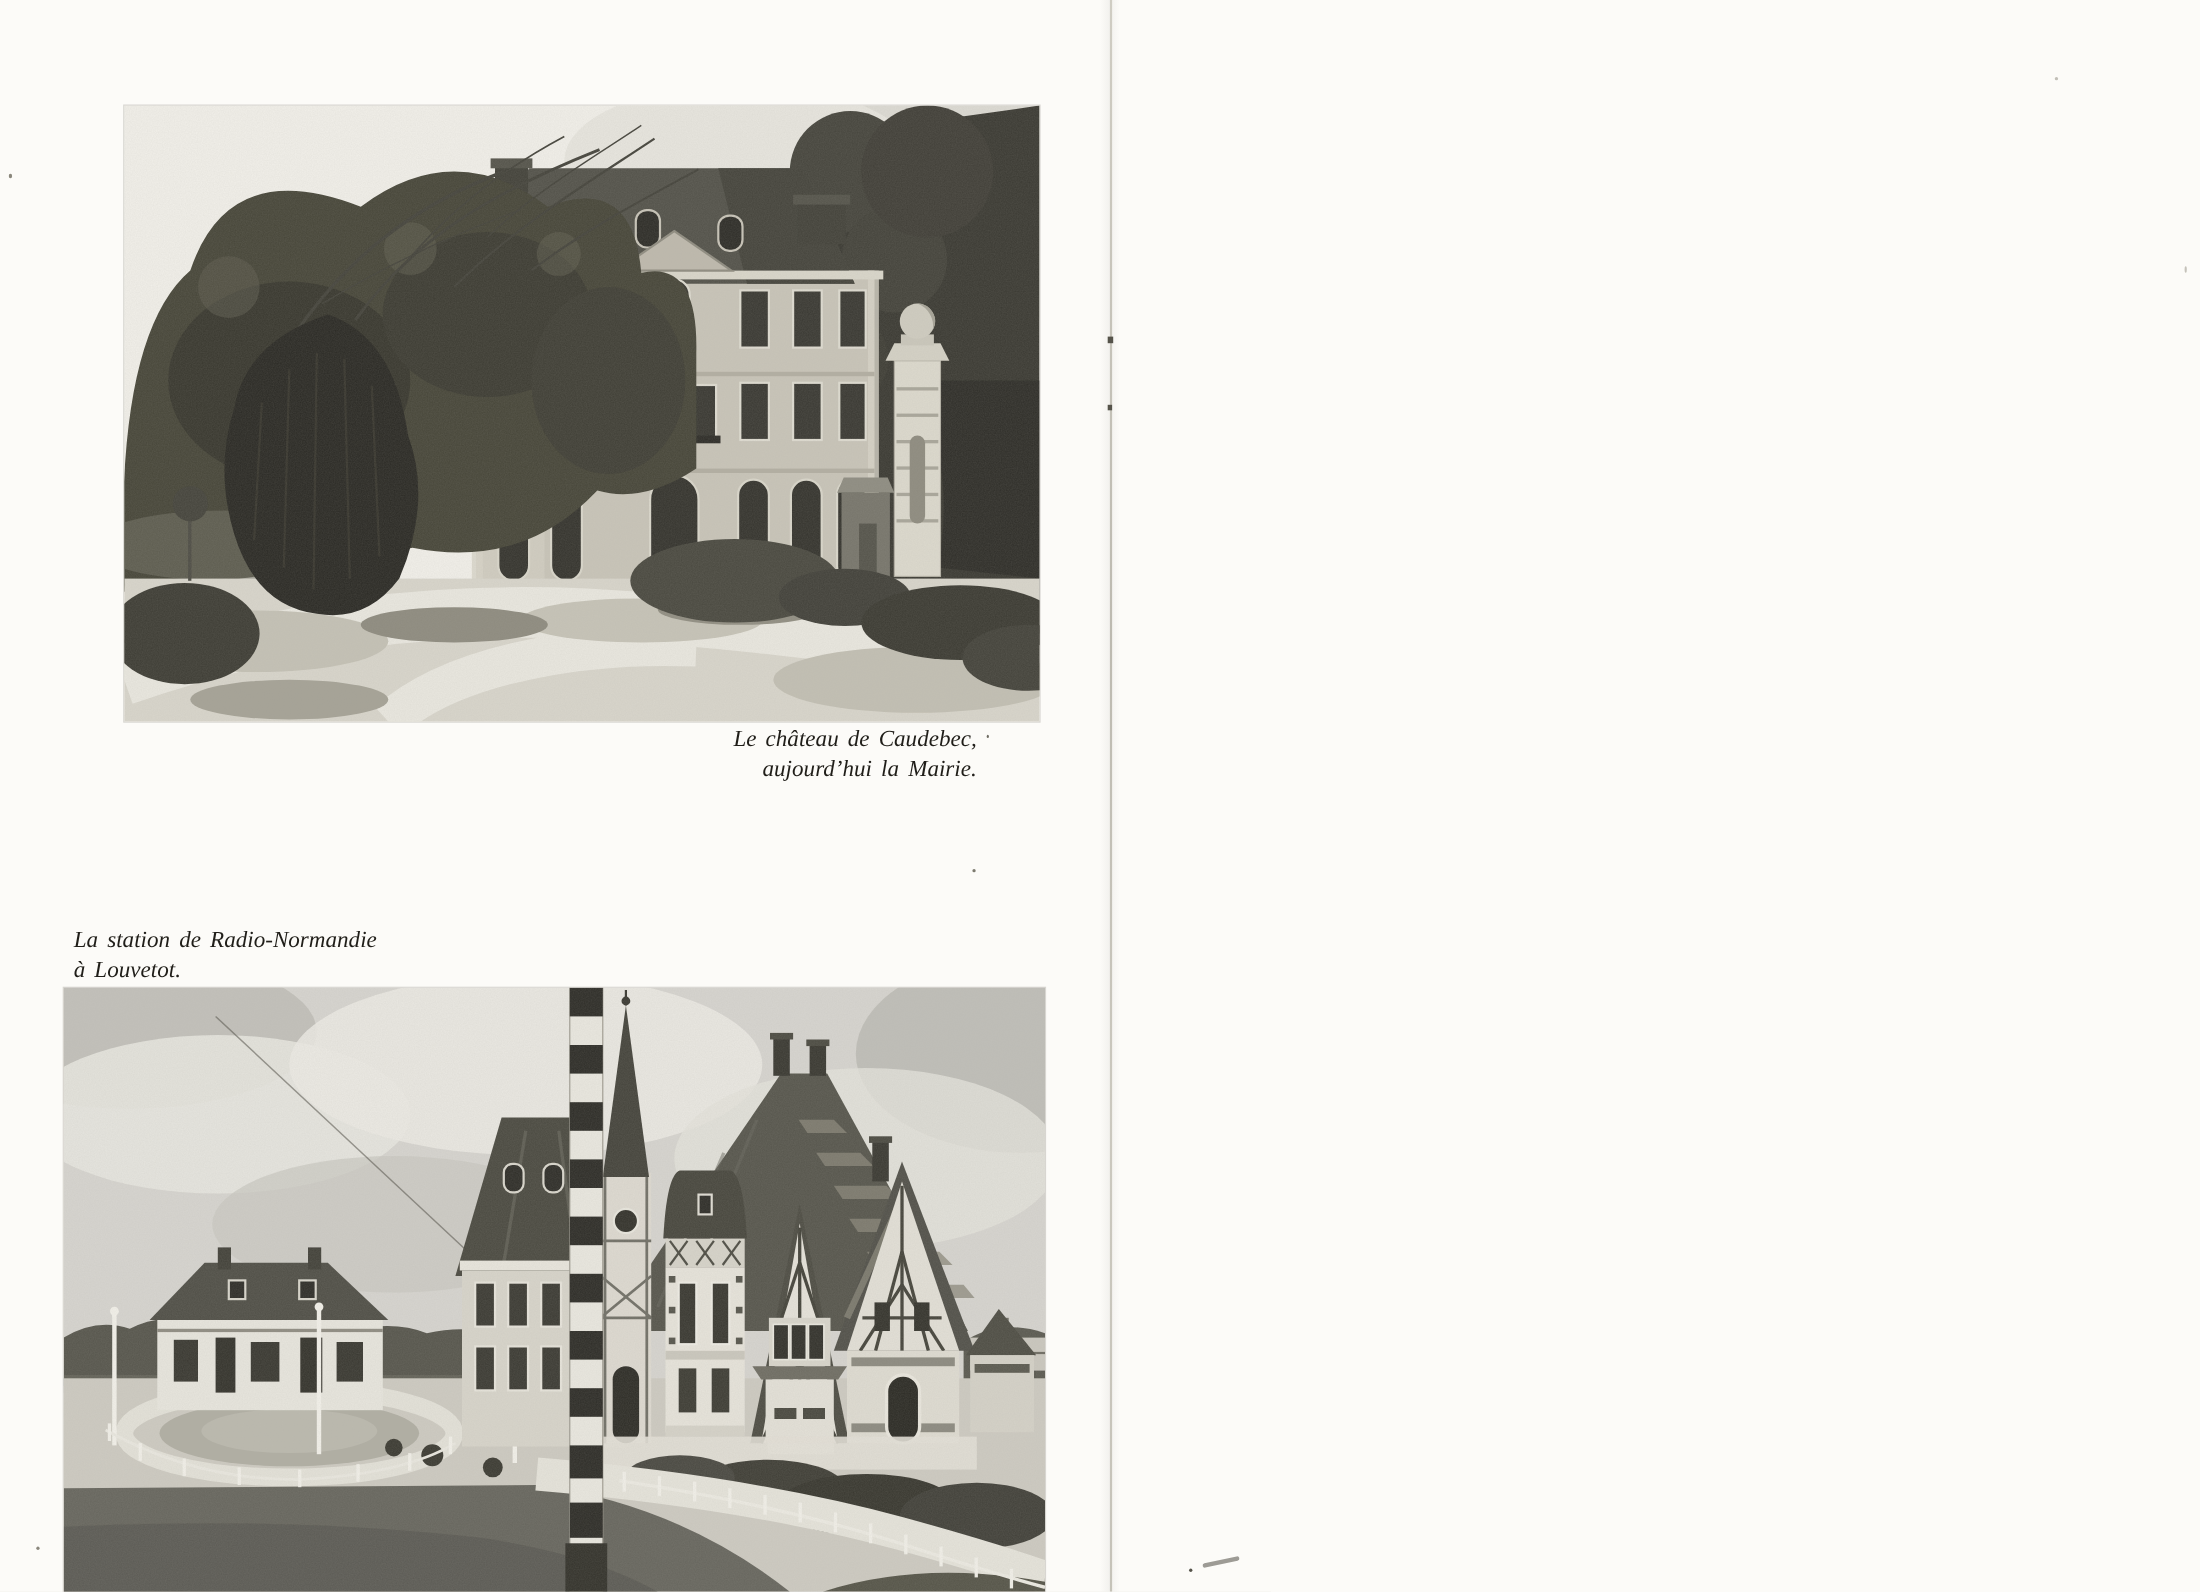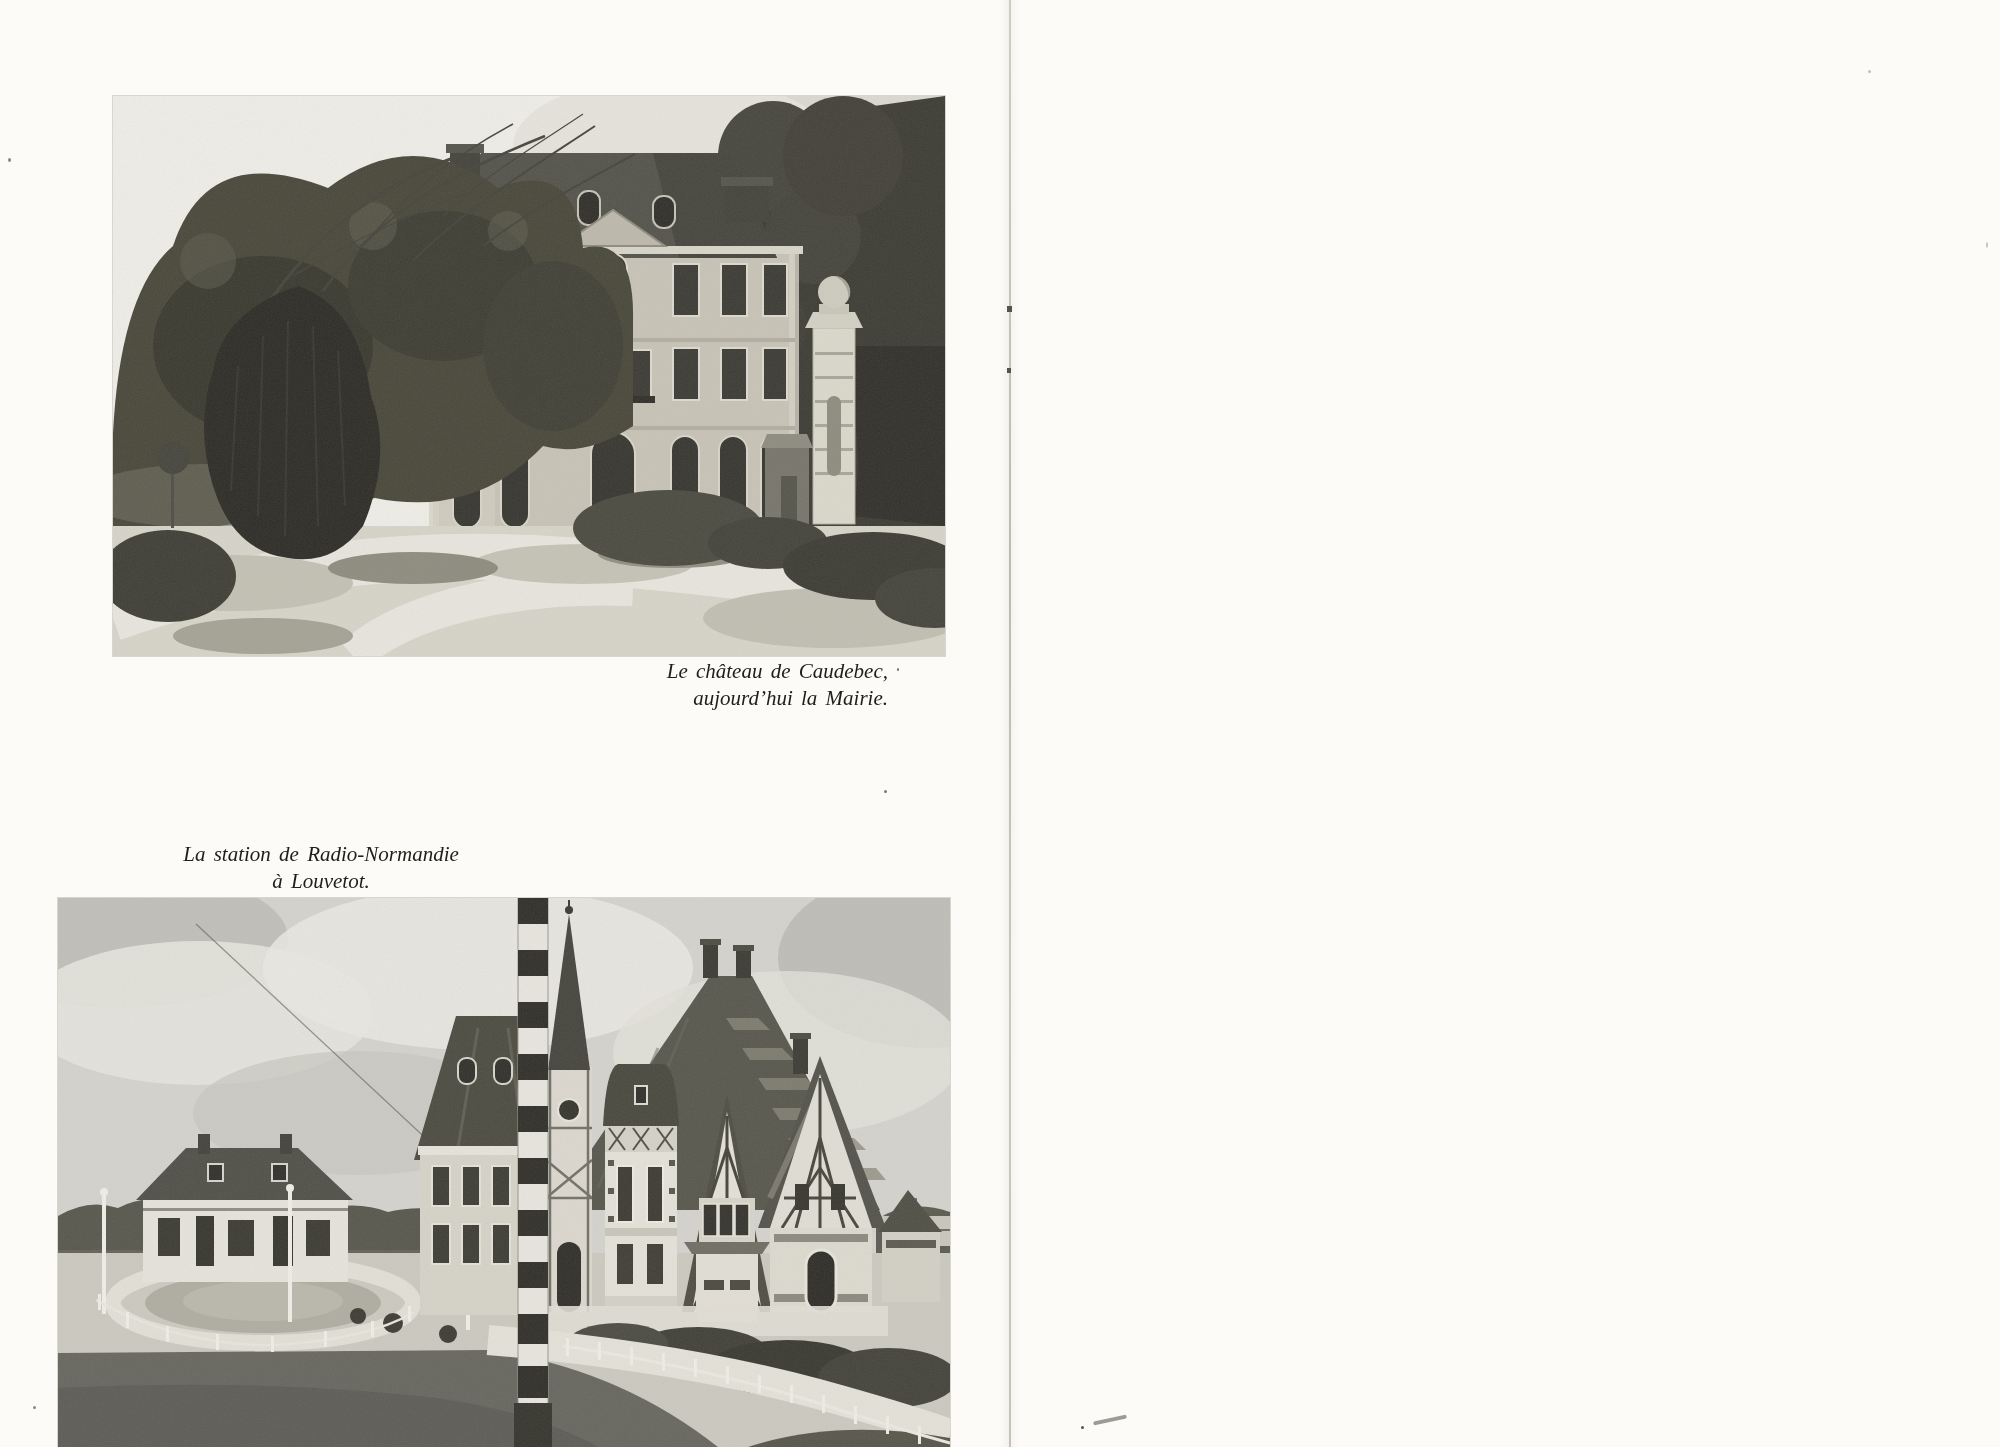--- a/index.html
+++ b/index.html
@@ -10,21 +10,21 @@
   .page-right{left:1016px;width:984px;}
   .gutter-shade{position:absolute;left:1000px;top:0;width:18px;height:1447px;
     background:linear-gradient(90deg,rgba(60,58,50,0) 0%,rgba(60,58,50,.05) 50%,rgba(60,58,50,0) 100%);}
   .binding-line{position:absolute;left:1009px;top:0;width:2px;height:1447px;
     background:linear-gradient(#c9c6bb 0%,#b3b0a5 40%,#c4c1b6 70%,#bdbaaf 100%);opacity:.85;}
   .tick{position:absolute;background:#55534a;}
   .photo{position:absolute;background:#edebe5;box-shadow:0 0 0 1px rgba(122,119,107,.28);}
   .photo svg{display:block;width:100%;height:100%;}
   .caption{position:absolute;font-style:italic;font-size:21px;line-height:27px;color:#201e19;word-spacing:3px;}
   .caption-chateau{left:558px;top:658px;width:330px;text-align:right;}
-  .caption-station{left:67px;top:841px;width:420px;text-align:center;margin-left:44px;}
+  .caption-station{left:67px;top:841px;width:420px;text-align:left;}
   .speck{position:absolute;border-radius:50%;}
   .smudge{position:absolute;background:#4e4c44;opacity:.55;transform:rotate(-12deg);border-radius:2px;}
 </style>
 </head>
 <body>
 
 <div class="scan">
 
   <div class="page page-left">
 

